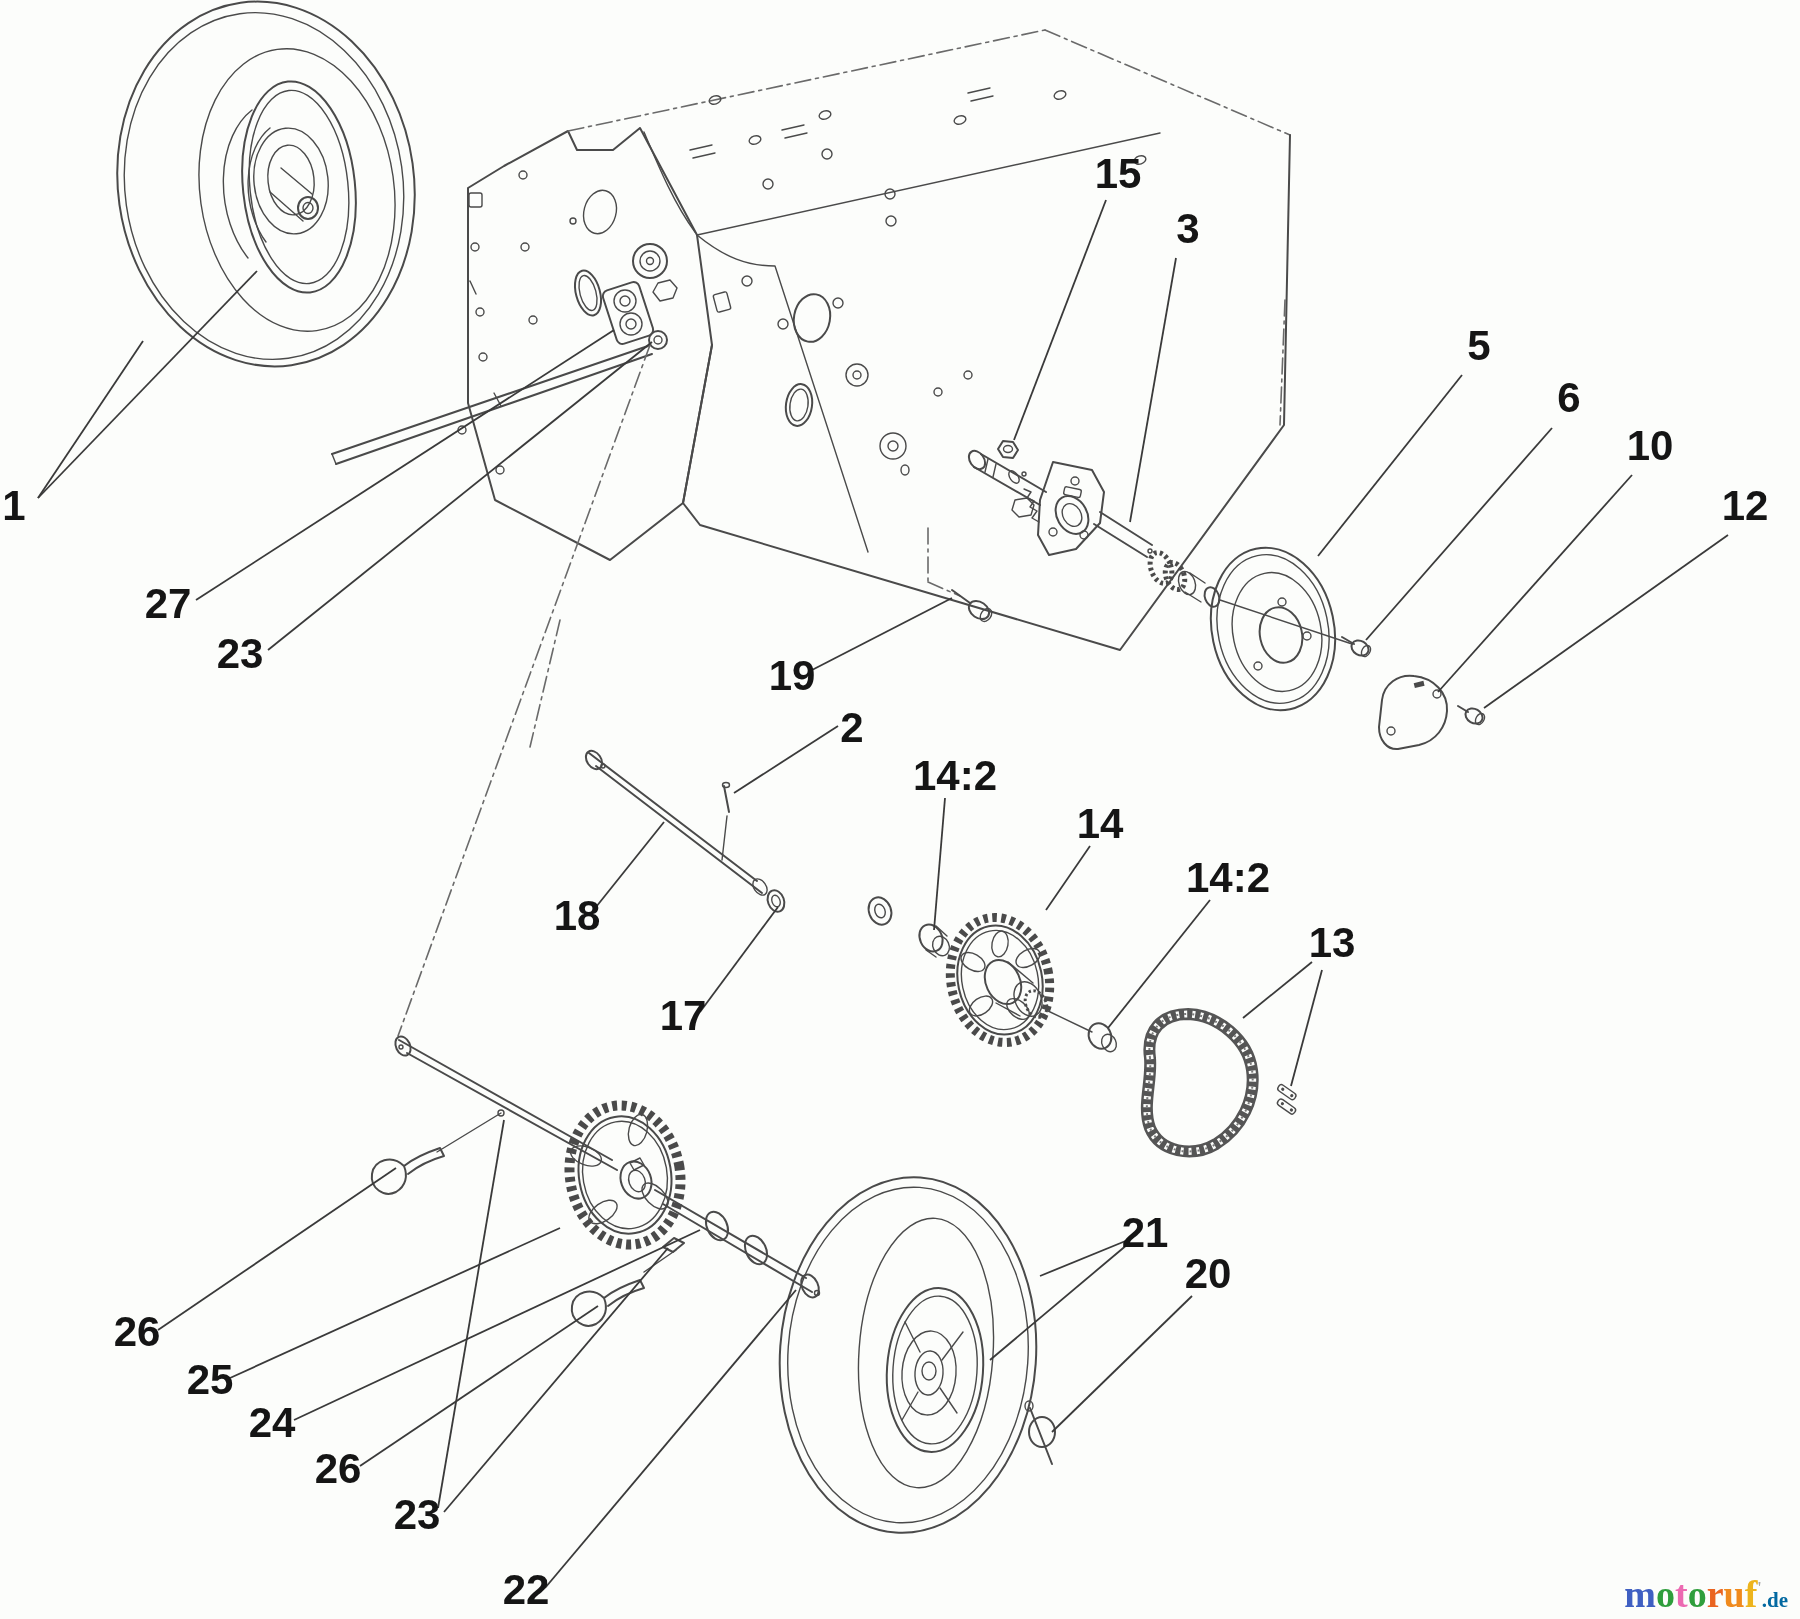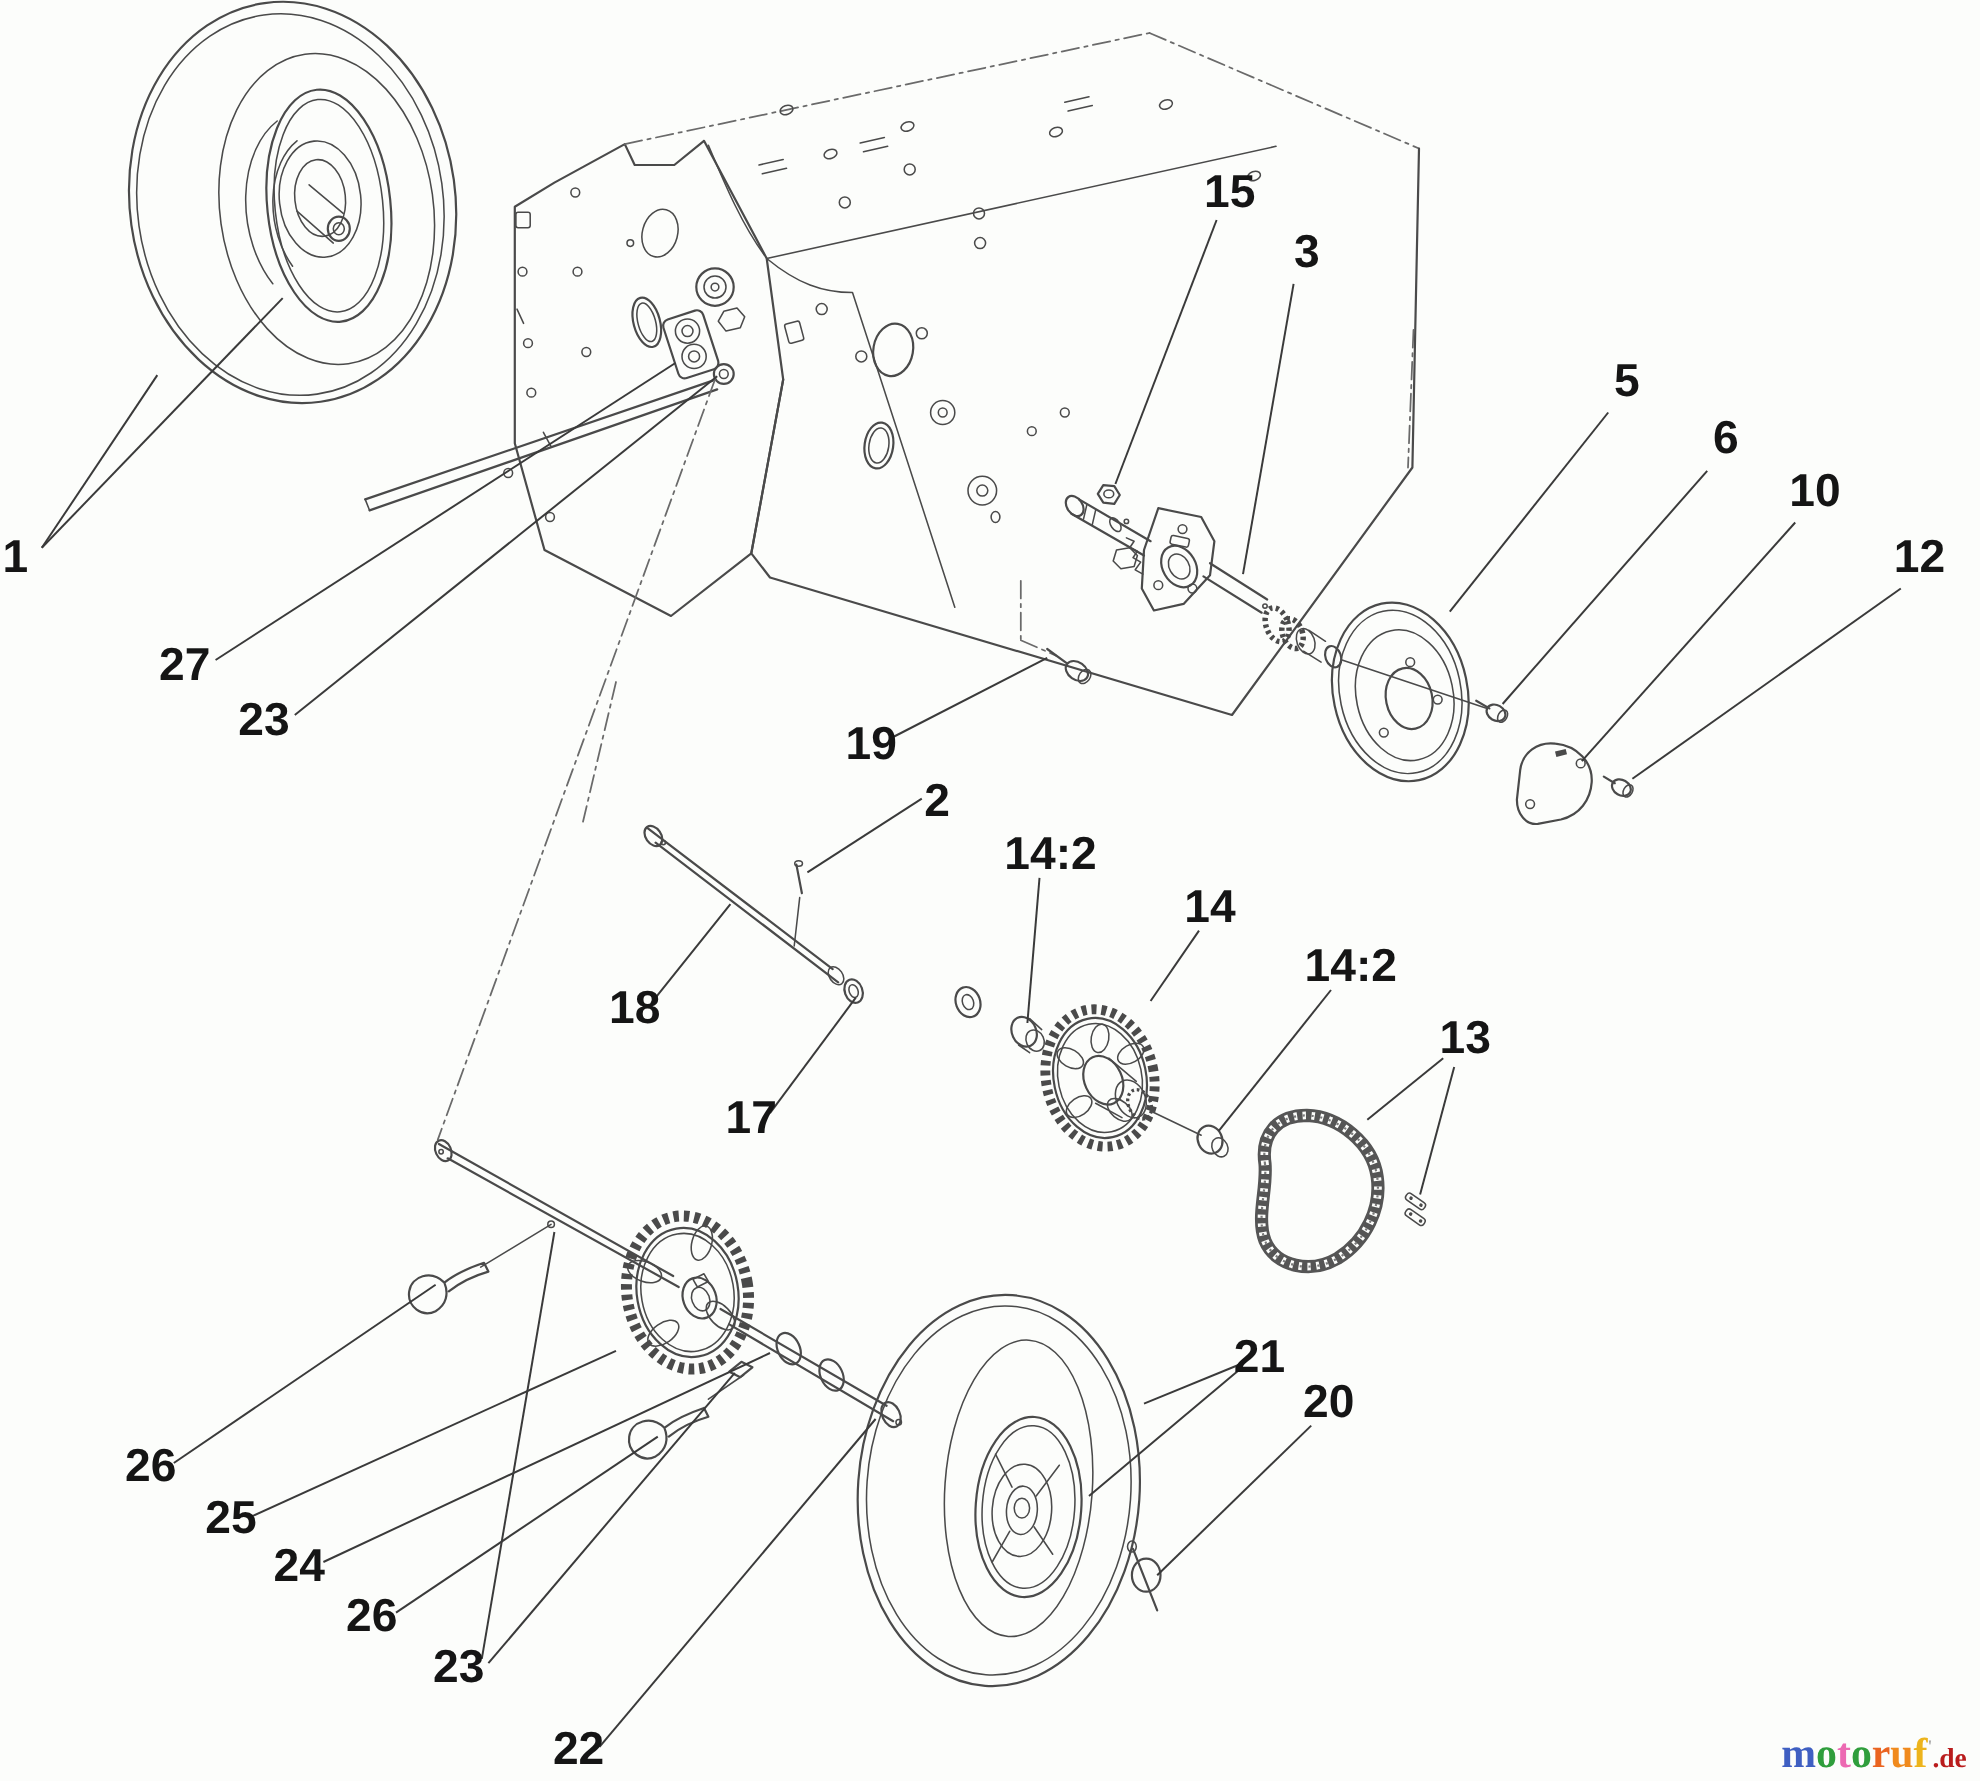--- a/index.html
+++ b/index.html
@@ -9,21 +9,21 @@
   svg *{vector-effect:none;}
   .ln{stroke:#4a4a4a;fill:none;stroke-width:2;stroke-linecap:round;stroke-linejoin:round;}
   .thin{stroke-width:1.4;}
   .phantom{stroke-dasharray:16 5 3 5;stroke-width:1.6;stroke:#6a6a6a;}
   .leader{stroke:#3a3a3a;stroke-width:1.8;fill:none;}
   .callout{font-family:"Liberation Sans",sans-serif;font-size:42px;font-weight:700;fill:#151515;}
   .teeth{fill:none;stroke:#4a4a4a;}
   .logo{position:absolute;right:12px;bottom:6px;font-family:"Liberation Serif",serif;
         font-weight:700;font-size:38px;letter-spacing:0px;line-height:1;}
   .logo .tick{font-size:16px;color:#a9a9a9;vertical-align:super;}
-  .logo .suffix{font-size:25px;color:#b91c1c;}
+  .logo .suffix{font-size:21px;color:#0369a1;}
 </style>
 </head>
 <body>
 
 <div class="stage">
 <svg width="1800" height="1619" viewBox="0 0 1800 1619">
 
   <g>
     <ellipse class="ln" cx="266" cy="184" rx="148" ry="183" transform="rotate(-8 266 184)"></ellipse>
     <ellipse class="ln thin" cx="264" cy="186" rx="139" ry="174" transform="rotate(-8 264 186)"></ellipse>

